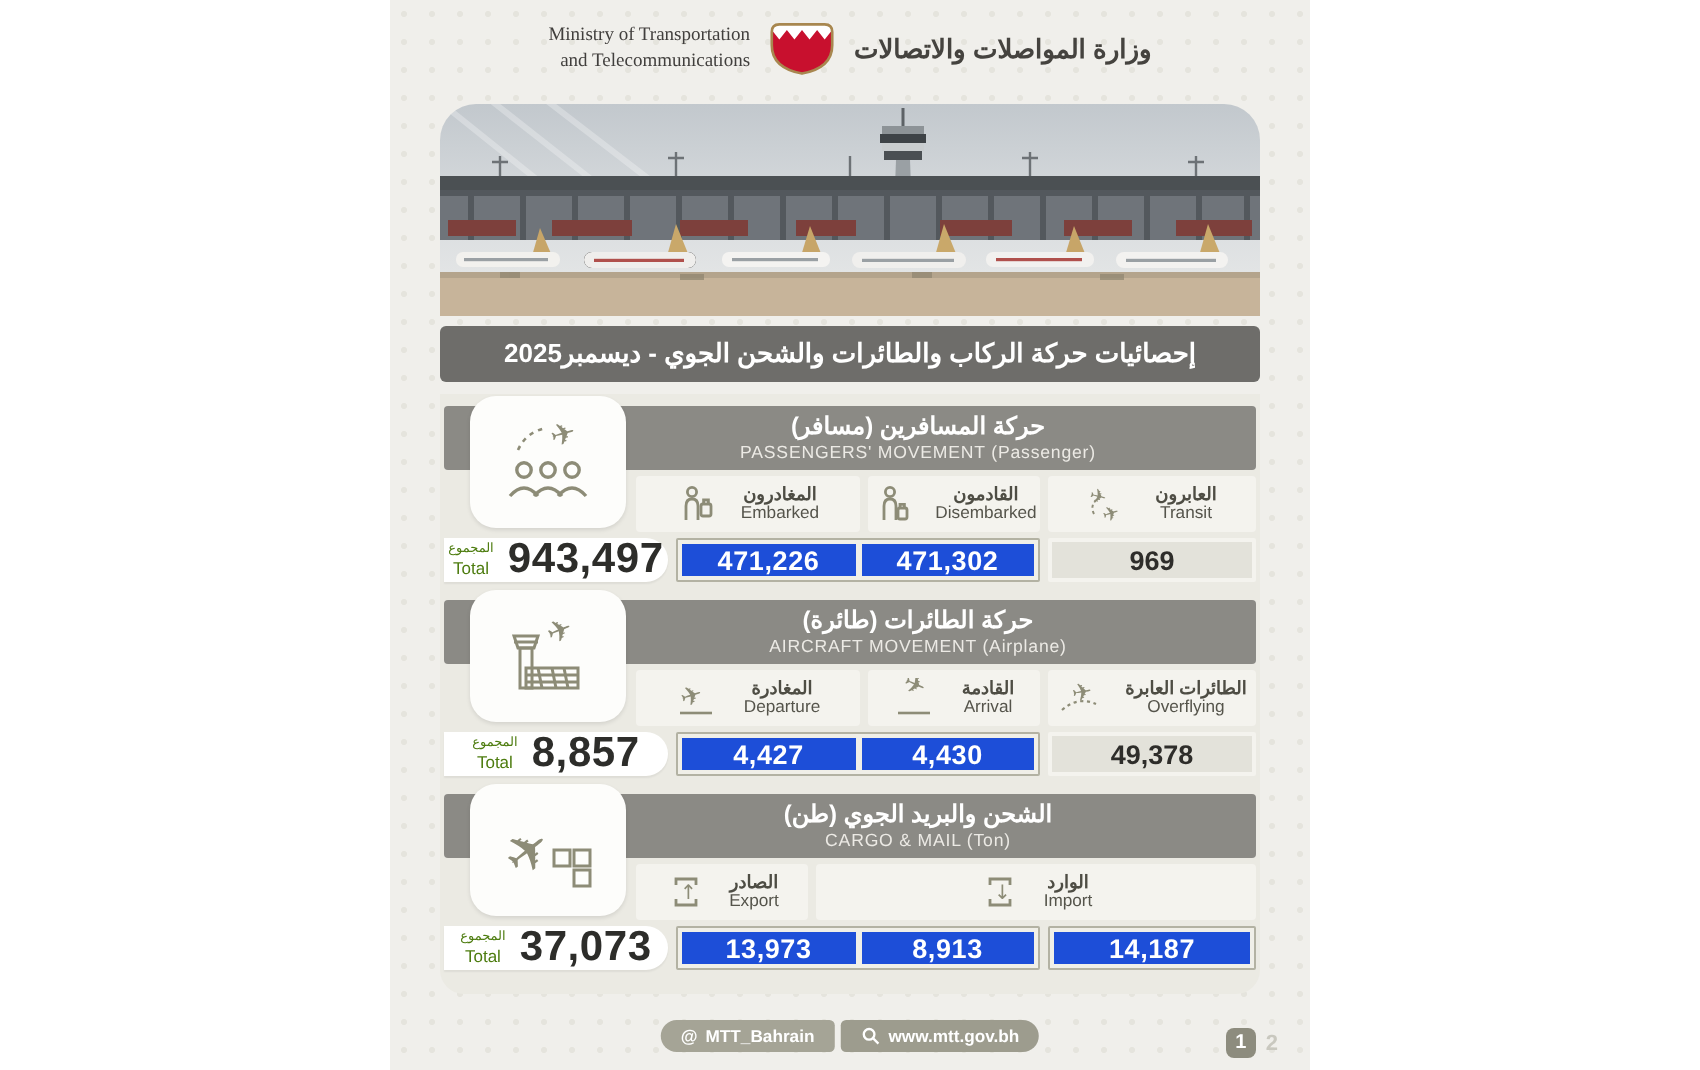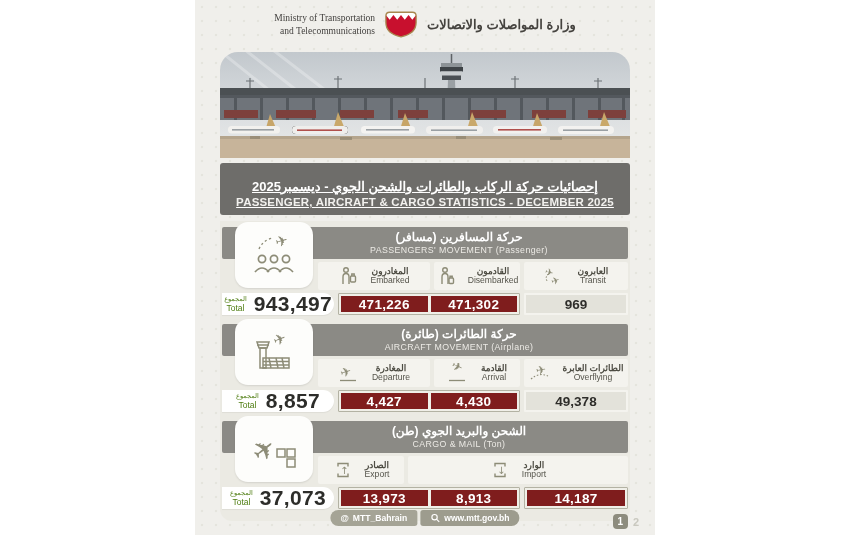--- a/index.html
+++ b/index.html
@@ -15,21 +15,21 @@
   .brand-en{font-family:"Liberation Serif",serif;font-size:9.5px;line-height:1.3;
             color:#413f3d;text-align:right;}
   .brand-ar{font-size:13px;color:#45433f;font-weight:bold;direction:rtl;}
   .crest{width:34px;height:29px;}
   
   .poster{position:absolute;left:25px;top:52px;width:410px;}
   
   .photo{position:relative;height:106px;border-radius:18px 18px 0 0;overflow:hidden;}
   
   .title-bar{margin-top:5px;background:#6e6d6a;border-radius:3px;color:#fff;
-             text-align:center;padding:16px 4px 7px;text-decoration:underline;}
+             text-align:center;padding:6px 4px 7px;}
   .title-ar{font-size:13px;font-weight:bold;direction:rtl;}
   .title-en{font-size:11.5px;font-weight:bold;letter-spacing:.2px;margin-top:2px;color:#f2f1ee;}
   
   .panel{margin-top:6px;background:#ebeae3;border-radius:0 0 12px 12px;
          padding:4px 2px 12px;}
   .section{position:relative;margin-top:9px;}
   .section:first-child{margin-top:2px;}
   .band{height:32px;background:#8b8a85;border-radius:2px;color:#fff;
         display:flex;flex-direction:column;justify-content:center;
         padding-left:68px;text-align:center;}
@@ -50,21 +50,21 @@
   .total-pill{width:112px;background:#fff;border-radius:5px 999px 999px 5px;
               display:flex;align-items:center;justify-content:center;gap:7px;
               box-shadow:0 1px 1px rgba(0,0,0,.06);}
   .total-lbl{text-align:center;line-height:1;color:#4d7c0f;}
   .total-lbl .ar{font-size:6.5px;direction:rtl;}
   .total-lbl .en{font-size:8.5px;margin-top:1px;}
   .total-num{font-size:21px;font-weight:bold;color:#2d2d2a;letter-spacing:.3px;}
   .val-group{border:1px solid #b3b2a3;background:#f0efe8;padding:2px;
              display:flex;gap:3px;width:182px;box-sizing:border-box;border-radius:1px;}
   .val-group.single{flex:1;width:auto;}
-  .val-box{flex:1;background:#7f1d1d;color:#fff;font-weight:bold;font-size:13.5px;
+  .val-box{flex:1;background:#1d4ed8;color:#fff;font-weight:bold;font-size:13.5px;
            display:flex;align-items:center;justify-content:center;letter-spacing:.3px;}
   .val-light{flex:1;background:#f4f3ee;padding:2px;display:flex;box-sizing:border-box;border-radius:1px;}
   .val-light .inner{flex:1;background:#e3e2da;color:#2e2d2a;font-weight:bold;
            font-size:13.5px;display:flex;align-items:center;justify-content:center;}
   
   .social{position:absolute;left:50%;transform:translateX(-50%);bottom:9px;
           display:flex;gap:3px;}
   .pill{background:#a5a496;color:#fff;font-size:8.6px;font-weight:bold;
         display:flex;align-items:center;gap:4px;padding:3px 10px;}
   .pill.left{border-radius:9px 3px 3px 9px;}
@@ -205,21 +205,20 @@
             <rect x="30" y="84" width="10" height="3"></rect>
               <rect x="120" y="85" width="12" height="3"></rect>
             <rect x="236" y="84" width="10" height="3"></rect>
               <rect x="330" y="85" width="12" height="3"></rect>
           </g>
         </svg>
       </div>
 
       <div class="title-bar">
         <div class="title-ar">إحصائيات حركة الركاب والطائرات والشحن الجوي - ديسمبر2025</div>
-        <div class="title-en">PASSENGER, AIRCRAFT &amp; CARGO STATISTICS - DECEMBER 2025</div>
       </div>
 
       <div class="panel">
 
         <div class="section">
           <div class="icon-card">
             <svg width="50" height="48" viewBox="0 0 50 48">
               <path d="M10 18 Q14 9 24 7" fill="none" stroke="#8d8c77" stroke-width="1.3" stroke-dasharray="2.2,2.6"></path>
               <text x="26" y="15" font-size="15" fill="#8d8c77" font-family="DejaVu Sans" transform="rotate(-16 33 9)">✈</text>
               <g fill="none" stroke="#8d8c77" stroke-width="1.7">

